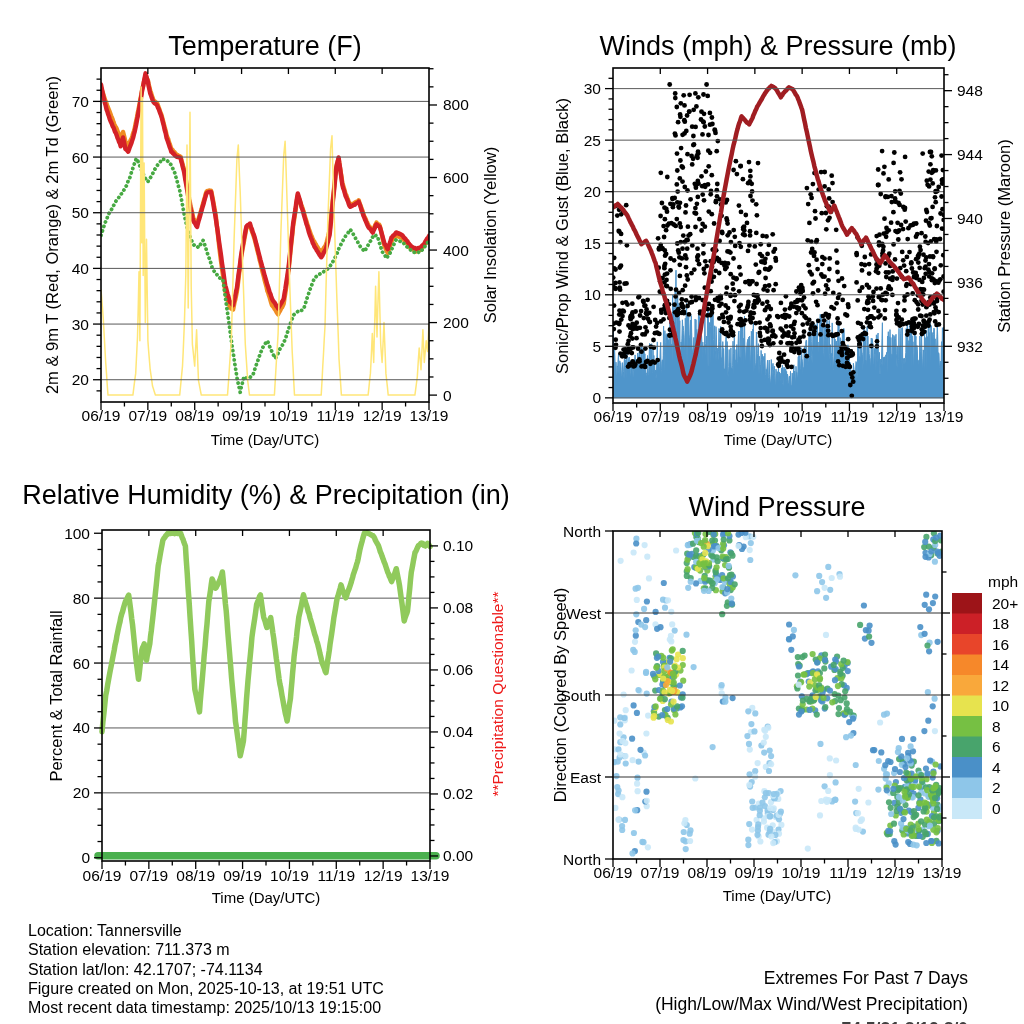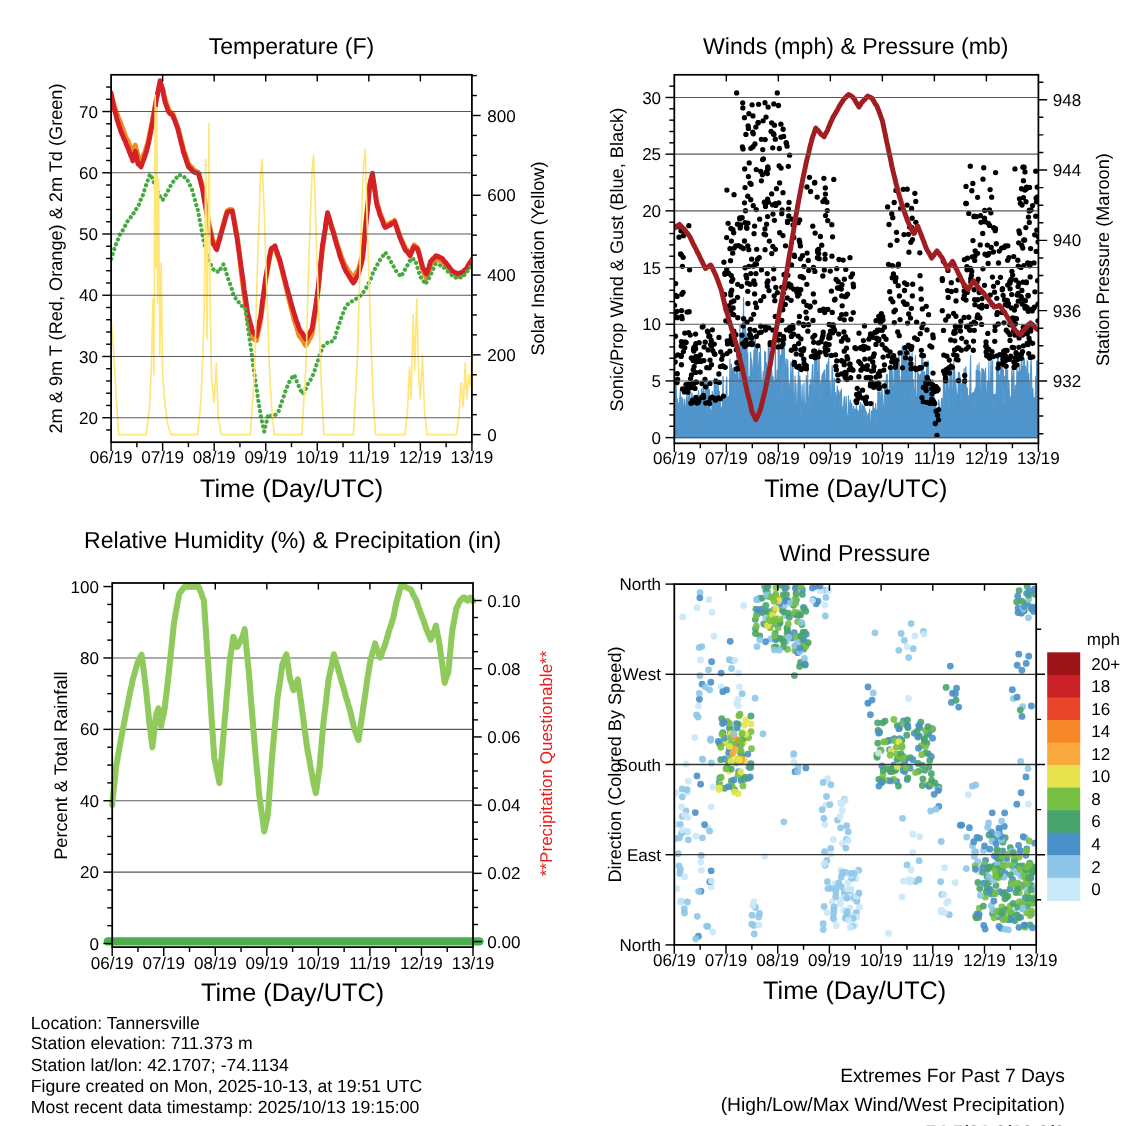--- a/index.html
+++ b/index.html
@@ -1,20 +1,20 @@
 <!DOCTYPE html>
 <html><head>
 <meta charset="utf-8">
 <style>
   html,body{margin:0;padding:0;background:#fff;}
   #figure-root{position:relative;width:1024px;height:1024px;background:#fff;overflow:hidden;
     font-family:"Liberation Sans","DejaVu Sans",sans-serif;color:#000;}
   #chart-canvas{position:absolute;left:0;top:0;}
-  .panel-title{position:absolute;font-size:21px;white-space:nowrap;transform:translateX(-50%);}
-  .x-label{position:absolute;font-size:23px;white-space:nowrap;transform:translateX(-50%);}
+  .panel-title{position:absolute;font-size:27px;white-space:nowrap;transform:translateX(-50%);}
+  .x-label{position:absolute;font-size:15px;white-space:nowrap;transform:translateX(-50%);}
   .y-label{position:absolute;font-size:16.5px;white-space:nowrap;transform:translate(-50%,-50%) rotate(-90deg);}
   .y-label.warn{font-size:15.5px;}
   .cb-title{position:absolute;font-size:15.5px;}
   #footer-block{position:absolute;left:28px;top:921px;font-size:16px;line-height:19.3px;}
   #extremes-block{position:absolute;right:56px;top:966px;font-size:17.5px;line-height:25.5px;text-align:right;}
   #extremes-value{font-weight:bold;}
   svg text{font-family:"Liberation Sans","DejaVu Sans",sans-serif;}
 </style>
 </head>
 <body>

